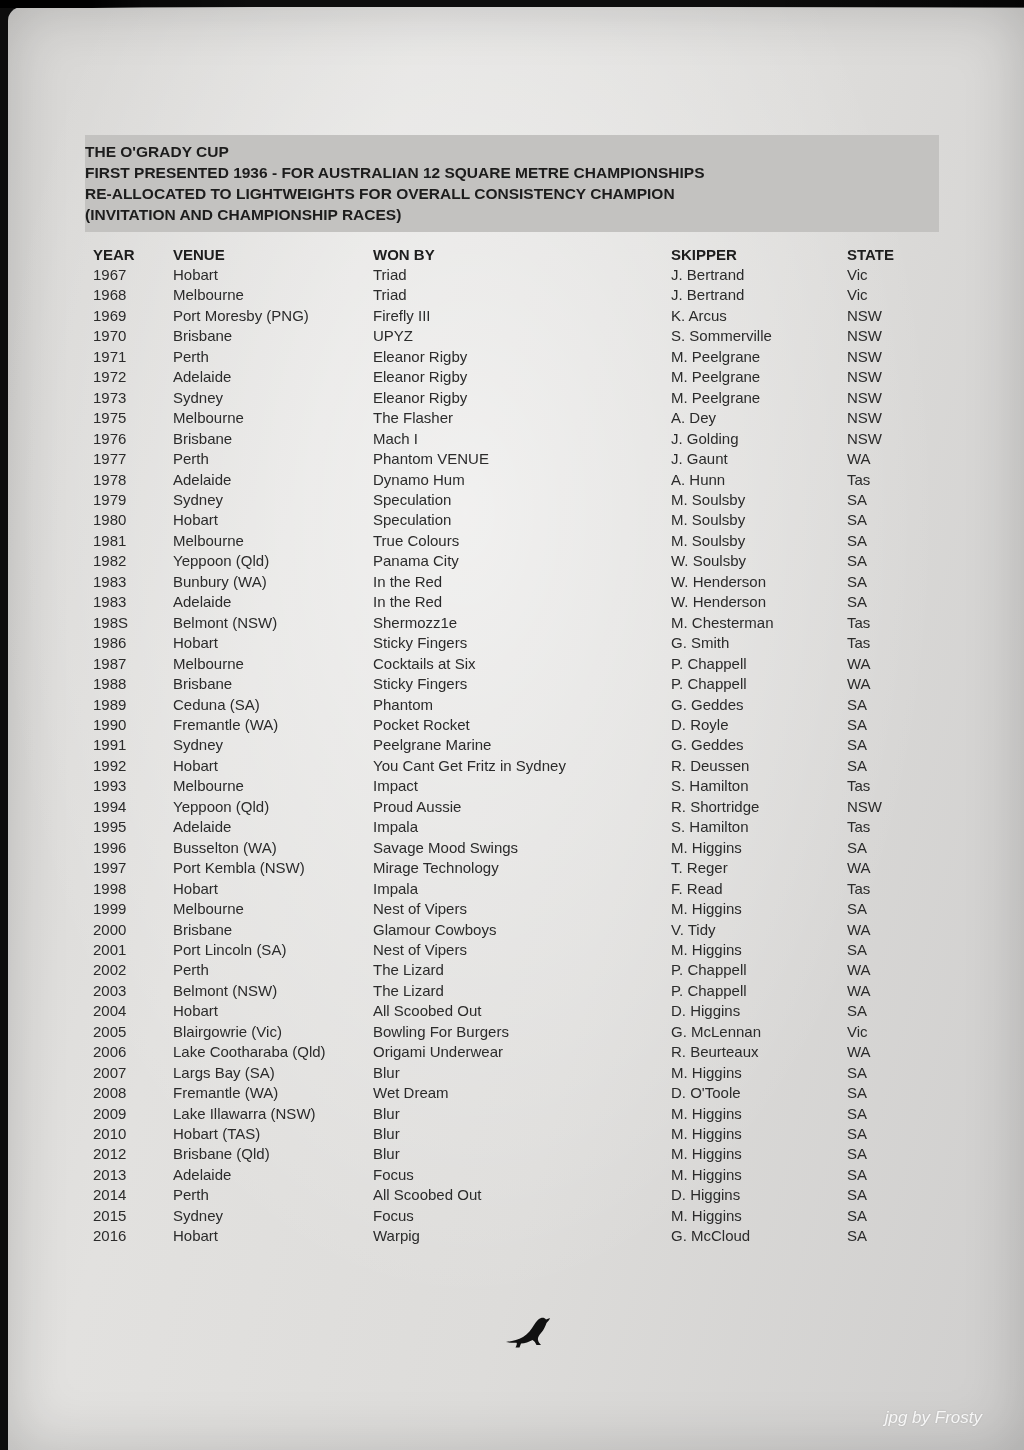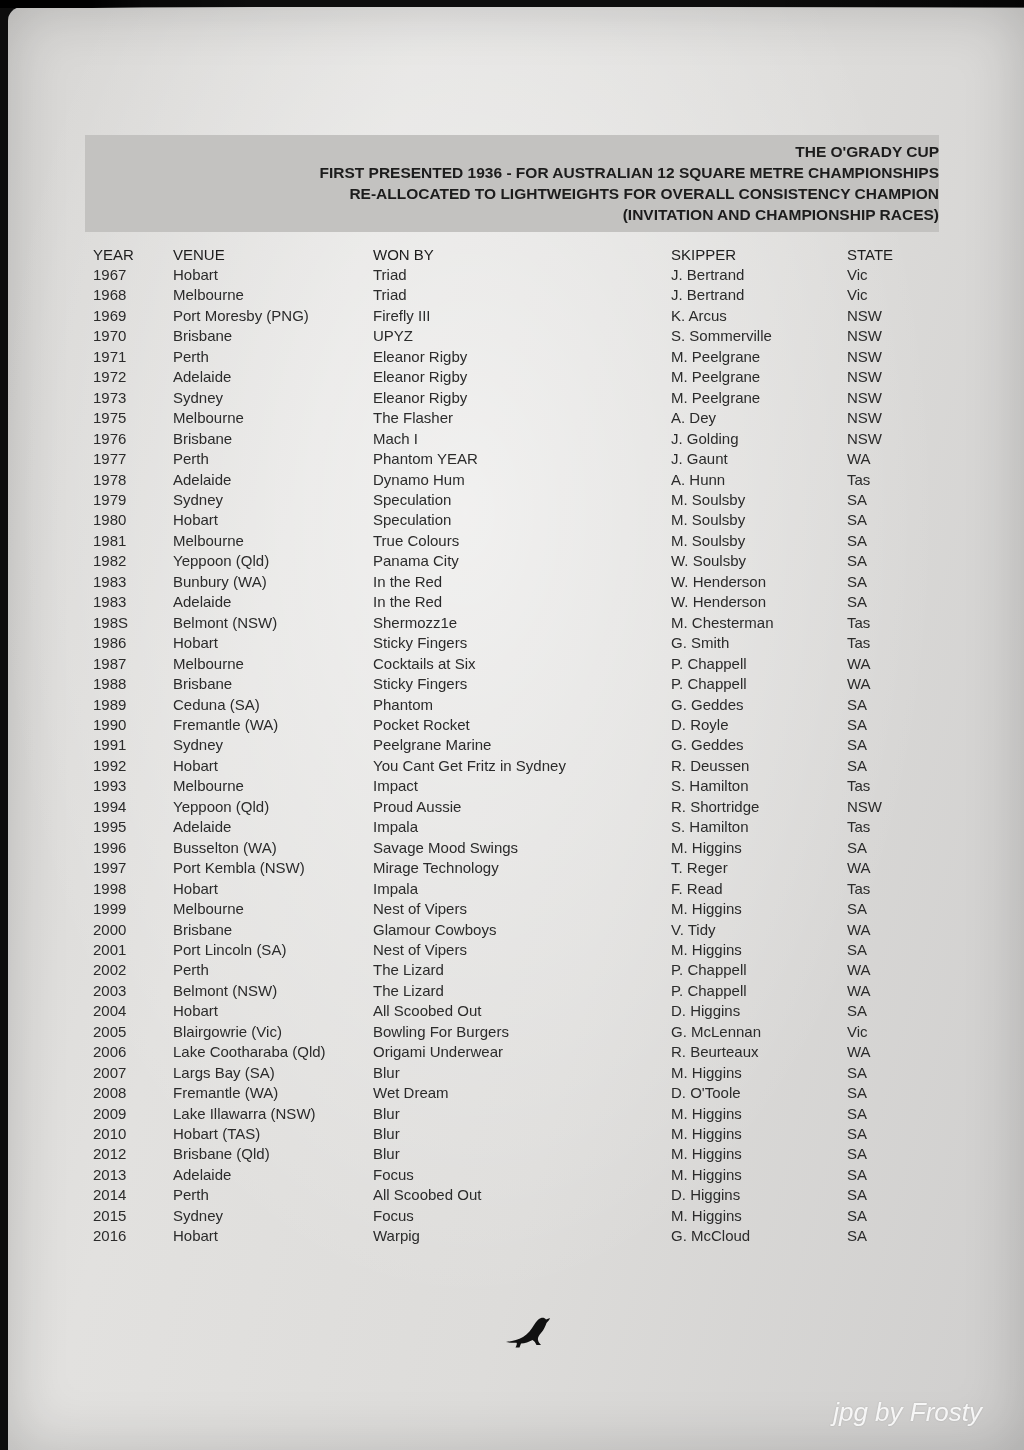--- a/index.html
+++ b/index.html
@@ -30,21 +30,21 @@
     box-shadow: inset 0 0 60px rgba(0,0,0,0.18);
     border-top-left-radius: 14px;
   }
   .title-bar {
     position: absolute;
     left: 77px;
     top: 128px;
     width: 854px;
     padding: 6px 0 7px 0;
     background: #c3c2c0;
-    text-align: right;
+    text-align: left;
     color: #1c1c1c;
   }
   .title-bar .tline {
     font-size: 15.5px;
     line-height: 21px;
     font-weight: bold;
     white-space: nowrap;
   }
   table.results {
     position: absolute;
@@ -52,21 +52,21 @@
     top: 237px;
     width: 832px;
     border-collapse: collapse;
     table-layout: fixed;
     color: #2b2b2b;
   }
   table.results th {
     text-align: left;
     font-size: 15px;
     line-height: 21px;
-    font-weight: normal;
+    font-weight: bold;
     padding: 0;
     color: #1d1d1d;
     white-space: nowrap;
     margin-top: 38px;
   }
   table.results td {
     font-size: 15px;
     line-height: 20.45px;
     padding: 0;
     white-space: nowrap;
@@ -76,21 +76,21 @@
     position: absolute;
     left: 497px;
     top: 1306px;
     width: 52px;
     height: 42px;
   }
   .watermark {
     position: absolute;
     right: 42px;
     bottom: 22px;
-    font-size: 26px;
+    font-size: 17px;
     font-style: italic;
     color: rgba(255,255,255,0.88);
     text-shadow: 0 0 2px rgba(0,0,0,0.15);
     white-space: nowrap;
   }
   
   .edge-top {
     position: absolute;
     left: 0; top: 0;
     width: 100%;
@@ -197,21 +197,21 @@
         <td>1976</td>
         <td>Brisbane</td>
         <td>Mach I</td>
         <td>J. Golding</td>
         <td>NSW</td>
       </tr>
 
       <tr>
         <td>1977</td>
         <td>Perth</td>
-        <td>Phantom YEAR</td>
+        <td>Phantom VENUE</td>
         <td>J. Gaunt</td>
         <td>WA</td>
       </tr>
 
       <tr>
         <td>1978</td>
         <td>Adelaide</td>
         <td>Dynamo Hum</td>
         <td>A. Hunn</td>
         <td>Tas</td>

